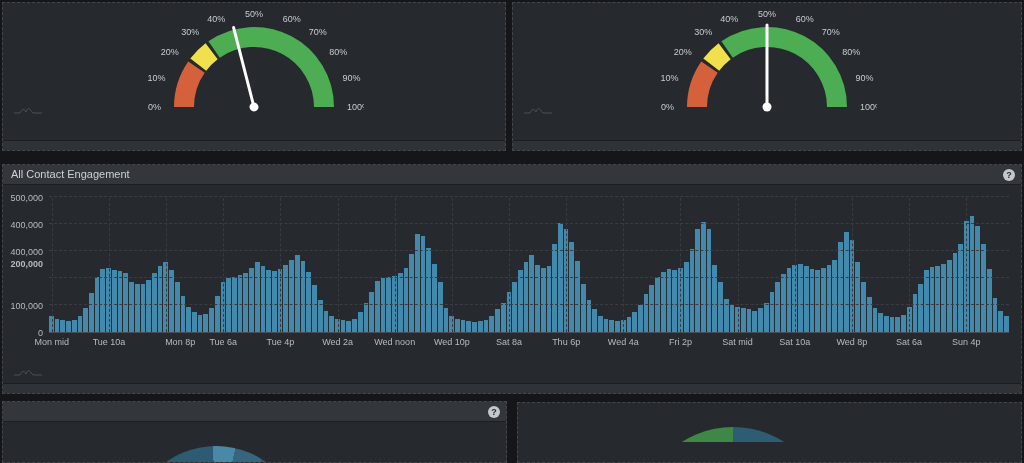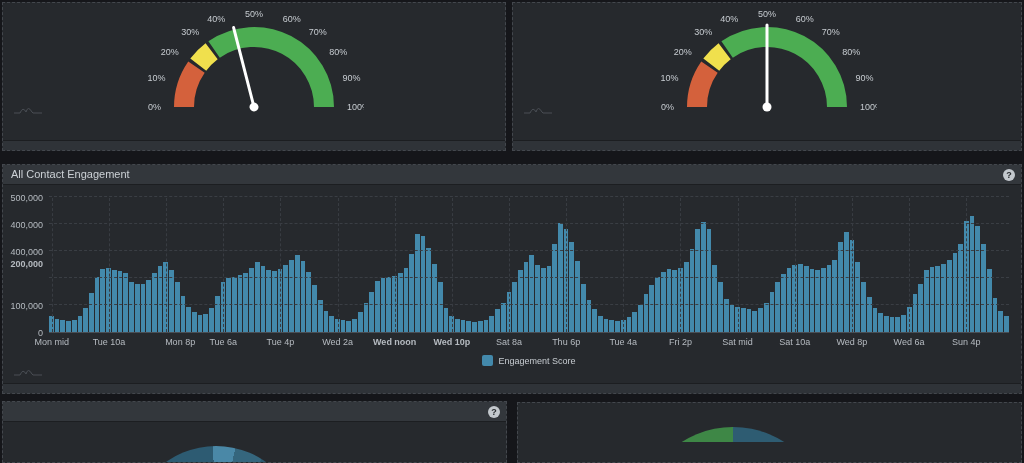--- a/index.html
+++ b/index.html
@@ -306,36 +306,32 @@
         <div class="vgrid" style="left: 89.5833%;"></div>
         <div class="vgrid" style="left: 95.5357%;"></div>
       </div>
     <div class="xlabels">
         <div class="xlabel" style="left: 0.297619%;">Mon mid</div>
         <div class="xlabel" style="left: 6.25%;">Tue 10a</div>
         <div class="xlabel" style="left: 12.2024%; margin-left: 14px;">Mon 8p</div>
         <div class="xlabel" style="left: 18.1548%;">Tue 6a</div>
         <div class="xlabel" style="left: 24.1071%;">Tue 4p</div>
         <div class="xlabel" style="left: 30.0595%;">Wed 2a</div>
-        <div class="xlabel" style="left: 36.0119%; font-weight: bold;">Wed noon</div>
-        <div class="xlabel" style="left: 41.9643%; font-weight: bold;">Wed 10p</div>
+        <div class="xlabel" style="left: 36.0119%;">Wed noon</div>
+        <div class="xlabel" style="left: 41.9643%;">Wed 10p</div>
         <div class="xlabel" style="left: 47.9167%;">Sat 8a</div>
         <div class="xlabel" style="left: 53.869%;">Thu 6p</div>
-        <div class="xlabel" style="left: 59.8214%;">Tue 4a</div>
+        <div class="xlabel" style="left: 59.8214%;">Wed 4a</div>
         <div class="xlabel" style="left: 65.7738%;">Fri 2p</div>
         <div class="xlabel" style="left: 71.7262%;">Sat mid</div>
         <div class="xlabel" style="left: 77.6786%;">Sat 10a</div>
         <div class="xlabel" style="left: 83.631%;">Wed 8p</div>
-        <div class="xlabel" style="left: 89.5833%;">Wed 6a</div>
+        <div class="xlabel" style="left: 89.5833%;">Sat 6a</div>
         <div class="xlabel" style="left: 95.5357%;">Sun 4p</div>
       </div>
-    <div class="legend">
-      <span class="legend-swatch" style="background: rgb(67, 137, 171);"></span>
-      <span class="legend-label">Engagement Score</span>
-    </div>
     <svg class="watermark" width="30" height="12" viewBox="0 0 30 12">
       <path d="M1 10 L7 10 Q10 3 13 9 Q15 2 19 9 L20 10 L29 10" stroke="#565b62" fill="none" stroke-width="1"></path>
     </svg>
   </div>
   <div class="panel-footer"></div>
 </div>
 
 <div class="panel" style="left:2px; top:401px; width:505px; height:62px;">
   <div class="panel-header">
     <span class="help">?</span>

